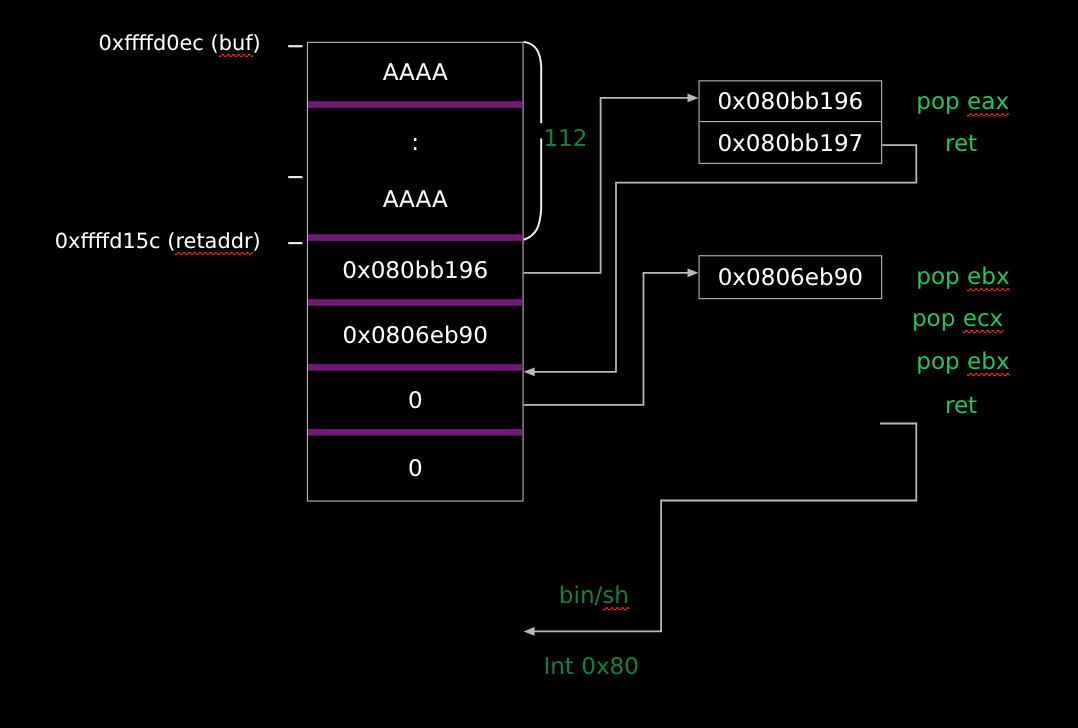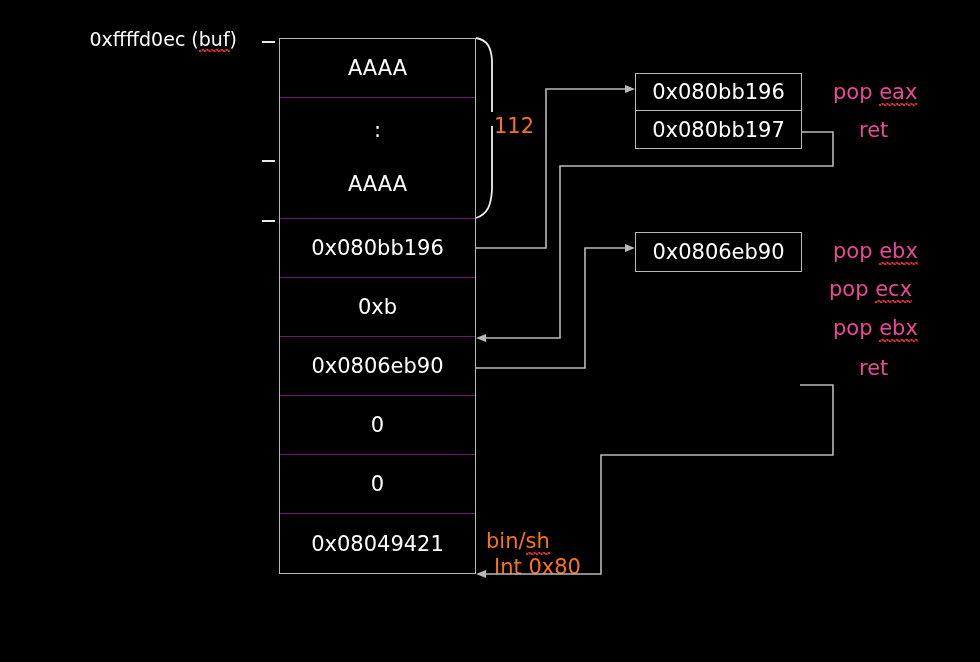--- a/index.html
+++ b/index.html
@@ -41,21 +41,21 @@
 
   
   .stack{
     position:absolute;
     left:279px;top:38px;width:197px;
     border:1px solid #b9b9b9;
     box-sizing:border-box;
   }
   .cell{
     height:59px;
-    border-bottom:1px solid #701a75;
+    border-bottom:6px solid #701a75;
     box-sizing:border-box;
     display:flex;align-items:center;justify-content:center;
     font-size:21px;color:#ffffff;
     white-space:nowrap;
   }
   .cell.tall{height:121px;flex-direction:column;justify-content:space-around;padding:6px 0;}
   .cell:last-child{border-bottom:none;}
   .cell .dots{font-size:21px;line-height:1;}
 
   
@@ -73,71 +73,66 @@
   .grow:last-child{border-bottom:none;}
 
   #gadget-box-1{left:635px;top:73px;width:167px;}
   #gadget-box-1 .grow{height:37px;}
   #gadget-box-2{left:635px;top:232px;width:167px;}
   #gadget-box-2 .grow{height:38px;}
 
   
   .mnem{
     position:absolute;
-    font-size:21px;color:#ec4899;white-space:nowrap;
+    font-size:21px;color:#22c55e;white-space:nowrap;
   }
 
   
   .free{
-    position:absolute;font-size:21px;color:#f97316;white-space:nowrap;
+    position:absolute;font-size:21px;color:#15803d;white-space:nowrap;
   }
 
   
   svg.wires{position:absolute;left:0;top:0;width:980px;height:662px;pointer-events:none;}
   svg.wires path,svg.wires line{stroke:#b9b9b9;stroke-width:1.6;fill:none;}
   svg.wires .brace{stroke:#efefef;stroke-width:1.8;fill:none;}
   svg.wires .arrow{fill:#b9b9b9;}
 </style>
 </head>
 <body>
 
 <div class="stage">
 
   <div class="addr-label" style="right:743px;top:28px;"><span>0xffffd0ec (</span><span class="squig">buf</span><span>)</span></div>
   <div class="tick" style="left:262px;top:41px;"></div>
 
   <div class="tick" style="left:262px;top:160px;"></div>
 
+  <div class="addr-label" style="right:743px;top:208px;"><span>0xffffd15c (</span><span class="squig">retaddr</span><span>)</span></div>
   <div class="tick" style="left:262px;top:220px;"></div>
 
   <div class="stack">
     <div class="cell">
         <span>AAAA</span>
       </div>
     <div class="cell tall">
       <span class="dots">:</span>
       <span>AAAA</span>
     </div>
     <div class="cell">
         <span>0x080bb196</span>
       </div>
     <div class="cell">
-        <span>0xb</span>
-      </div>
-    <div class="cell">
         <span>0x0806eb90</span>
       </div>
     <div class="cell">
         <span>0</span>
       </div>
     <div class="cell">
         <span>0</span>
-      </div>
-    <div class="cell">
-        <span>0x08049421</span>
       </div>
   </div>
 
   <div class="free" style="left:494px;top:114px;">112</div>
 
   <div class="gbox" id="gadget-box-1">
     <div class="grow">
         <span>0x080bb196</span>
       </div>
     <div class="grow">
@@ -150,22 +145,22 @@
   <div class="gbox" id="gadget-box-2">
     <div class="grow">
         <span>0x0806eb90</span>
       </div>
   </div>
   <div class="mnem" style="left:833px;top:239px;"><span>pop </span><span class="squig">ebx</span></div>
   <div class="mnem" style="left:829px;top:277px;"><span>pop </span><span class="squig">ecx</span></div>
   <div class="mnem" style="left:833px;top:316px;"><span>pop </span><span class="squig">ebx</span></div>
   <div class="mnem" style="left:859px;top:356px;"><span>ret</span></div>
 
-  <div class="free" style="left:486px;top:529px;"><span>bin/</span><span class="squig">sh</span></div>
-  <div class="free" style="left:494px;top:555px;"><span>Int 0x80</span></div>
+  <div class="free" style="left:508px;top:529px;"><span>bin/</span><span class="squig">sh</span></div>
+  <div class="free" style="left:494px;top:594px;"><span>Int 0x80</span></div>
 
   <svg class="wires" viewBox="0 0 980 662">
 
     <path class="brace" d="M 476 38 C 488 40 491 48 492 60 L 492 112
                M 492 126 L 492 190 C 491 205 488 214 476 218"></path>
 
     <path d="M 476 248 L 546 248 L 546 89 L 628 89"></path>
     <polygon class="arrow" points="635,89 625,85 625,93"></polygon>
 
     <path d="M 802 132 L 833 132 L 833 166 L 560 166 L 560 338 L 483 338"></path>

